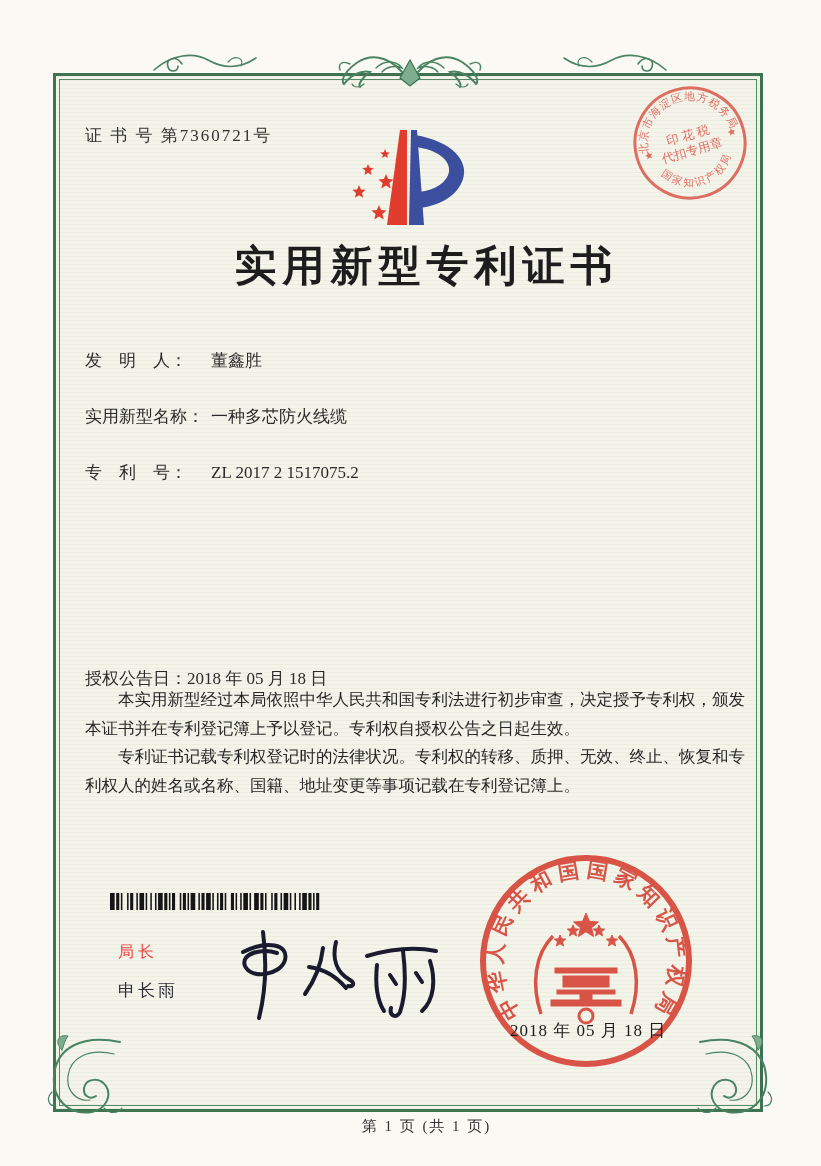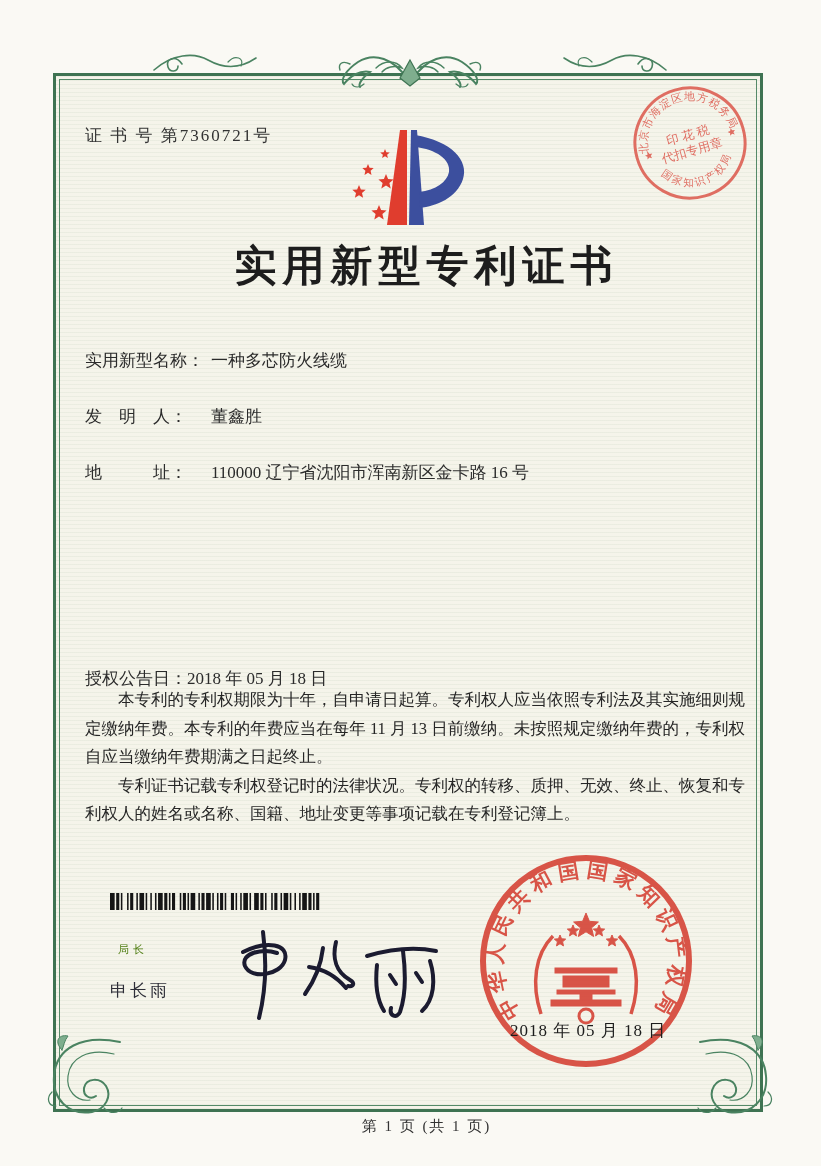--- a/index.html
+++ b/index.html
@@ -32,23 +32,23 @@
   .f-label{display:inline-block;min-width:122px;}
   .f-value{margin-left:4px;}
   .grant-row{position:absolute;left:85px;top:651px;width:660px;font-size:17px;color:#2b2b2b;white-space:nowrap;margin-top:16px;}
   .grant-right{position:absolute;left:380px;top:0;}
   .paragraphs{
     position:absolute;left:85px;top:686px;width:660px;
     font-size:16.5px;line-height:28.6px;text-align:justify;color:#262626;
   }
   .paragraphs p{margin:0;text-indent:2em;}
   .barcode{position:absolute;left:110px;top:893px;width:212px;height:17px;}
-  .director-title{position:absolute;left:118px;top:942px;font-size:11px;letter-spacing:4px;
-    font-family:Liberation Serif, serif;color:#4d7c0f;}
-  .director-name{position:absolute;left:110px;top:979px;font-size:17px;letter-spacing:3px;
+  .director-title{position:absolute;left:118px;top:942px;font-size:16px;letter-spacing:4px;
+    font-family:Liberation Serif, serif;color:#ef4444;}
+  .director-name{position:absolute;left:118px;top:979px;font-size:17px;letter-spacing:3px;
     font-family:"Liberation Sans","DejaVu Sans",sans-serif;color:#2e2e38;}
   .signature{position:absolute;left:205px;top:920px;}
   .seal{position:absolute;left:477px;top:852px;opacity:.92;}
   .seal-date{position:absolute;left:510px;top:1019px;font-size:17px;color:#1c1c1c;letter-spacing:1px;z-index:5;}
   .footer{position:absolute;left:0;top:1071px;width:100%;text-align:center;font-size:15px;color:#333;letter-spacing:2px;margin-top:46px;}
   svg text{font-family:"Liberation Serif","DejaVu Serif",serif;}
 </style>
 </head>
 <body>
 
@@ -129,36 +129,36 @@
     <text x="59" y="55" font-size="12.5" fill="#dd5c50" text-anchor="middle">印 花 税</text>
     <text x="59" y="71" font-size="12.5" fill="#dd5c50" text-anchor="middle">代扣专用章</text>
     <polygon fill="#dd5c50" points="16.0,56.0 17.1,58.5 19.8,58.8 17.7,60.6 18.4,63.2 16.0,61.8 13.6,63.2 14.3,60.6 12.2,58.8 14.9,58.5"></polygon>
     <polygon fill="#dd5c50" points="102.0,56.0 103.1,58.5 105.8,58.8 103.7,60.6 104.4,63.2 102.0,61.8 99.6,63.2 100.3,60.6 98.2,58.8 100.9,58.5"></polygon>
   </svg>
 
   <div class="title">实用新型专利证书</div>
 
   <div class="fields">
     <div class="field-row">
+      <span class="f-label">发　明　人：</span><span class="f-value">董鑫胜</span>
+    </div>
+    <div class="field-row">
       <span class="f-label">实用新型名称：</span><span class="f-value">一种多芯防火线缆</span>
     </div>
     <div class="field-row">
-      <span class="f-label">发　明　人：</span><span class="f-value">董鑫胜</span>
-    </div>
-    <div class="field-row">
-      <span class="f-label">地　　　址：</span><span class="f-value">110000 辽宁省沈阳市浑南新区金卡路 16 号</span>
+      <span class="f-label">专　利　号：</span><span class="f-value">ZL 2017 2 1517075.2</span>
     </div>
   </div>
 
   <div class="grant-row">
     <span>授权公告日：</span><span>2018 年 05 月 18 日</span>
   </div>
 
   <div class="paragraphs">
-    <p>本专利的专利权期限为十年，自申请日起算。专利权人应当依照专利法及其实施细则规定缴纳年费。本专利的年费应当在每年 11 月 13 日前缴纳。未按照规定缴纳年费的，专利权自应当缴纳年费期满之日起终止。</p>
+    <p>本实用新型经过本局依照中华人民共和国专利法进行初步审查，决定授予专利权，颁发本证书并在专利登记簿上予以登记。专利权自授权公告之日起生效。</p>
     <p>专利证书记载专利权登记时的法律状况。专利权的转移、质押、无效、终止、恢复和专利权人的姓名或名称、国籍、地址变更等事项记载在专利登记簿上。</p>
   </div>
 
   <svg id="barcode-svg" class="barcode" viewBox="0 0 212 17" preserveAspectRatio="none">
       <rect x="0.00" y="0" width="4.65" height="17" fill="#151515"></rect>
       <rect x="6.20" y="0" width="3.10" height="17" fill="#151515"></rect>
       <rect x="10.85" y="0" width="1.55" height="17" fill="#151515"></rect>
       <rect x="17.05" y="0" width="1.55" height="17" fill="#151515"></rect>
       <rect x="20.15" y="0" width="3.10" height="17" fill="#151515"></rect>
       <rect x="26.35" y="0" width="1.55" height="17" fill="#151515"></rect>

